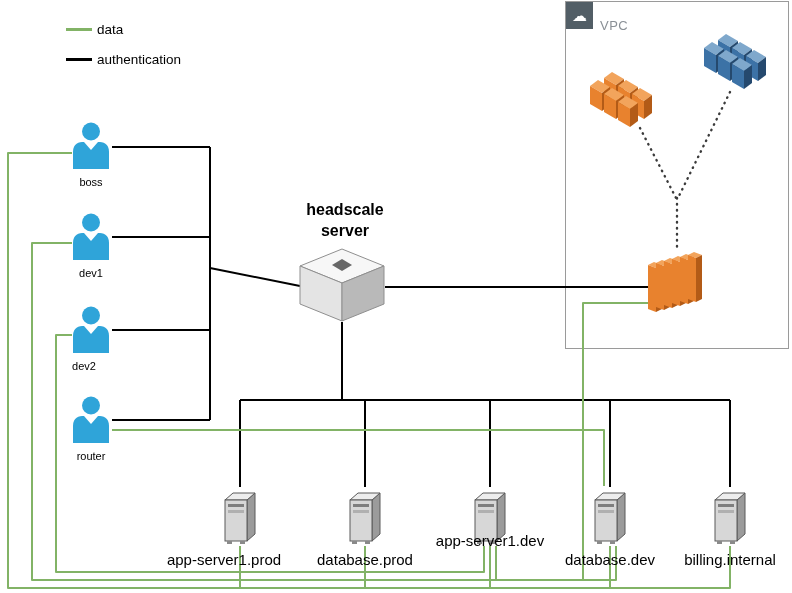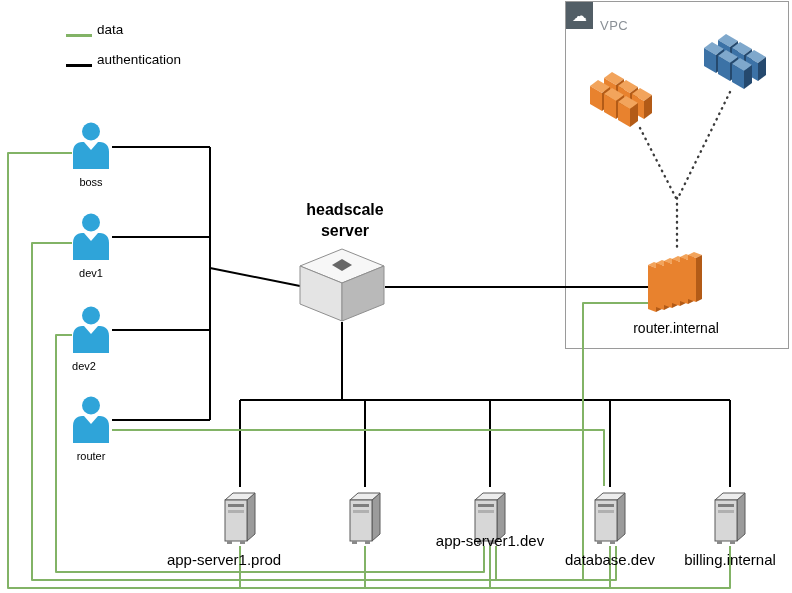--- a/index.html
+++ b/index.html
@@ -25,21 +25,21 @@
   .data-line{fill:none;stroke:var(--data-line);stroke-width:2;stroke-linejoin:round;}
   .dotted-line{fill:none;stroke:#3b3b3b;stroke-width:2.4;stroke-dasharray:.5 5.5;stroke-linecap:round;}
   
   .node,.label{position:absolute;z-index:3;}
   .label{text-align:center;}
   .user-label{width:60px;font-size:11px;}
   .server-label{width:140px;font-size:15px;}
   .router-label{width:120px;font-size:14px;}
   .headscale-label{width:90px;font-size:16px;line-height:1.3;font-weight:bold;}
   
-  .legend-row{position:absolute;left:66px;display:flex;align-items:flex-end;gap:5px;z-index:3;}
+  .legend-row{position:absolute;left:66px;display:flex;align-items:center;gap:5px;z-index:3;}
   .swatch{width:26px;height:3px;display:inline-block;}
   .swatch.data{background:var(--data-line);}
   .swatch.auth{background:var(--auth-line);}
   .legend-text{font-size:13.5px;}
   
   .user-icon .head,.user-icon .body{fill:var(--user-icon);}
   .cluster.orange{--f-front:var(--orange-front);--f-top:var(--orange-top);--f-side:var(--orange-side);}
   .cluster.blue{--f-front:var(--blue-front);--f-top:var(--blue-top);--f-side:var(--blue-side);}
   .router-svg{--f-front:var(--orange-front);--f-top:var(--orange-top);--f-side:var(--orange-side);}
 </style>
@@ -182,34 +182,34 @@
   <div class="node" style="left:648px;top:252px">
     <svg class="router-svg" width="56" height="62" viewBox="0 0 56 62">
       <use href="#g-slat" x="0" y="10"></use>
         <use href="#g-slat" x="8" y="8"></use>
         <use href="#g-slat" x="16" y="6"></use>
       <use href="#g-slat" x="24" y="4"></use>
         <use href="#g-slat" x="32" y="2"></use>
         <use href="#g-slat" x="40" y="0"></use>
     </svg>
   </div>
-  <div class="label router-label" style="left:616px;top:320px">router.internal</div>
 
   <div class="node" style="left:221px;top:488px">
     <svg width="38" height="58" viewBox="0 0 38 58">
         <use href="#g-tower"></use>
       </svg>
   </div>
   <div class="label server-label" style="left:154px;top:551px">app-server1.prod</div>
 
   <div class="node" style="left:346px;top:488px">
     <svg width="38" height="58" viewBox="0 0 38 58">
         <use href="#g-tower"></use>
       </svg>
   </div>
+  <div class="label server-label" style="left:295px;top:551px">database.prod</div>
 
   <div class="node" style="left:471px;top:488px">
     <svg width="38" height="58" viewBox="0 0 38 58">
         <use href="#g-tower"></use>
       </svg>
   </div>
   <div class="label server-label" style="left:420px;top:532px">app-server1.dev</div>
 
   <div class="node" style="left:591px;top:488px">
     <svg width="38" height="58" viewBox="0 0 38 58">

